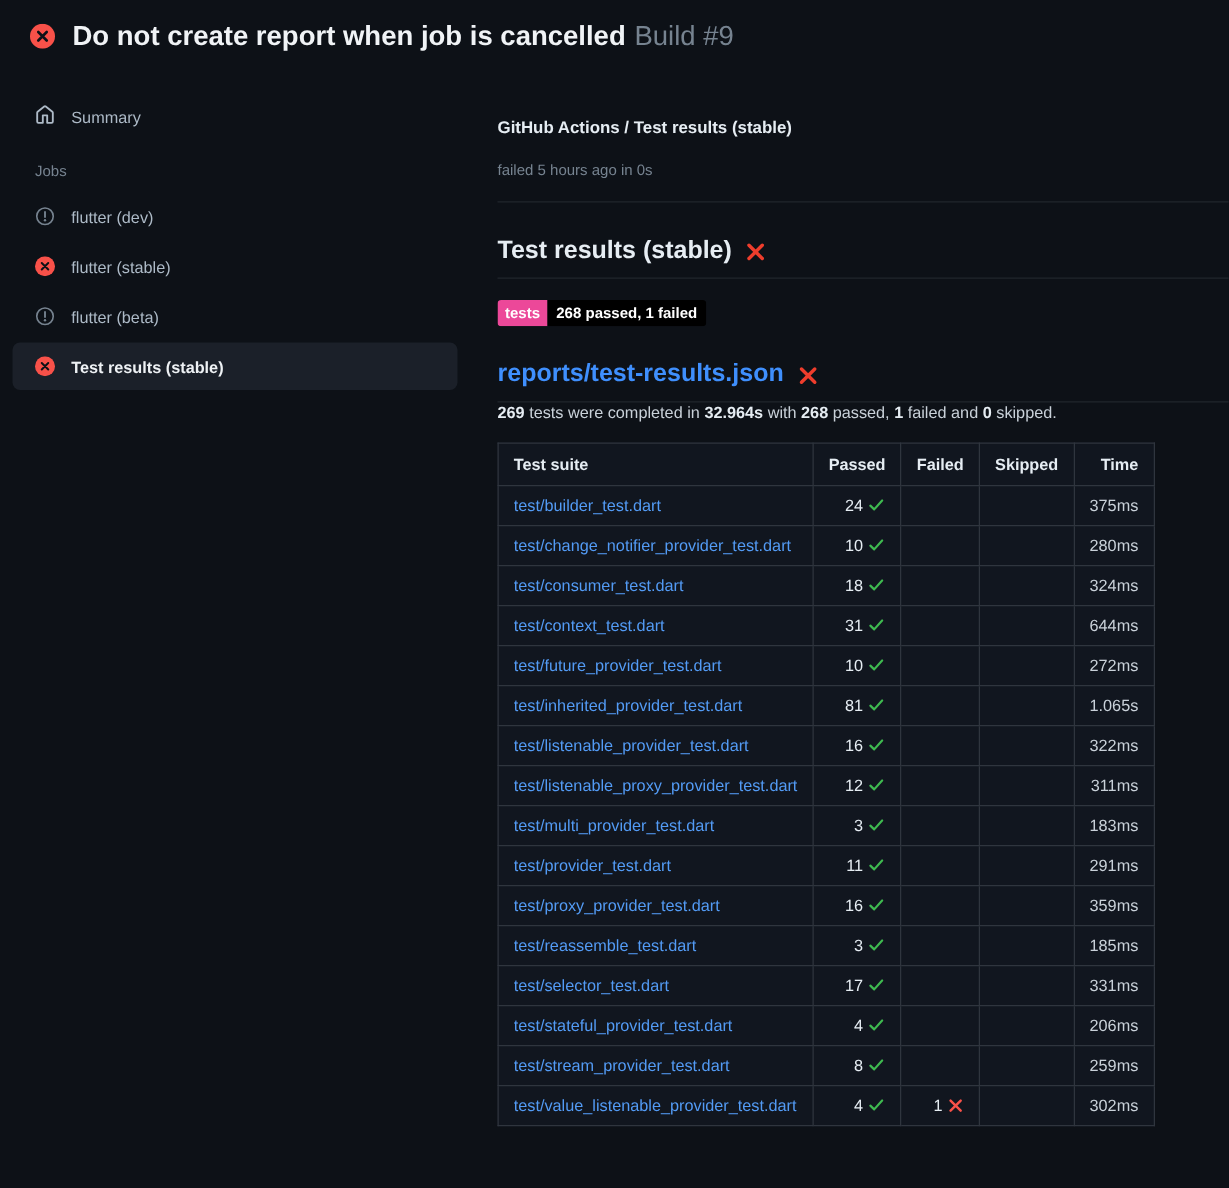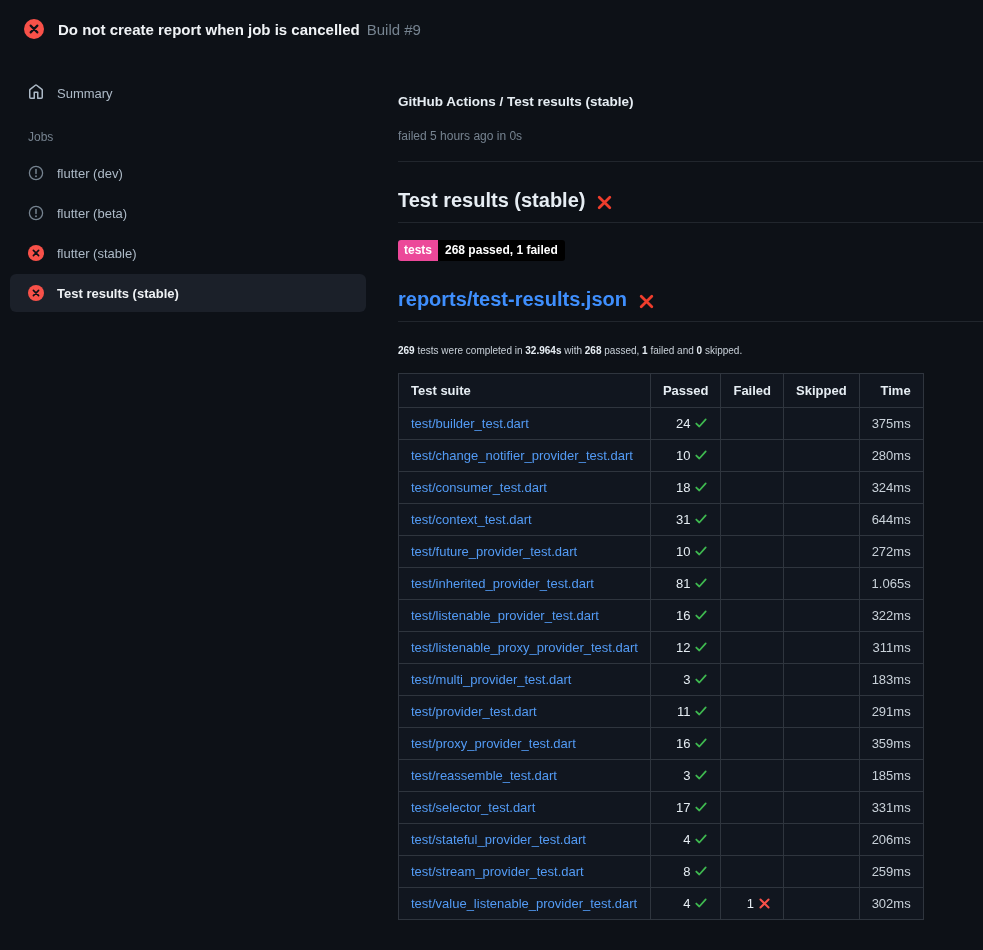--- a/index.html
+++ b/index.html
@@ -14,21 +14,21 @@
   
   .build-header {
     height: 58px;
     display: flex;
     align-items: center;
     padding: 0 24px;
     gap: 14px;
   }
   .build-header .status-ico { width: 20px; height: 20px; flex: none; }
   .build-title {
-    font-size: 15px;
+    font-size: 22px;
     font-weight: bold;
     color: #f0f3f6;
     white-space: nowrap;
   }
   .build-number { color: #768390; font-weight: normal; margin-left: 7px; }
 
   
   .layout { display: flex; align-items: flex-start; }
 
   
@@ -74,21 +74,21 @@
   .badge {
     display: inline-flex; margin-top: 17px;
     border-radius: 3px; overflow: hidden;
     font-size: 12px; font-weight: bold; color: #ffffff;
     line-height: 1;
   }
   .badge .badge-label { background: #ec4899; padding: 4px 6px 5px; text-align: right; }
   .badge .badge-value { background: #000000; padding: 4px 7px 5px; }
 
   
-  .summary-line { margin-top: 23px; font-size: 10px; color: #c9d1d9; }
+  .summary-line { font-size: 13px; color: #c9d1d9; }
   .summary-line b { color: #e6edf3; }
 
   
   table.results {
     margin-top: 17px;
     border-collapse: collapse;
     width: 496px;
     font-size: 13px;
     background: #11161f;
   }
@@ -145,32 +145,32 @@
         <div class="side-item">
           <svg width="16" height="16" viewBox="0 0 16 16">
   <circle cx="8" cy="8" r="6.6" stroke="#768390" stroke-width="1.3" fill="none"></circle>
   <path d="M8 4.6v4" stroke="#768390" stroke-width="1.5" stroke-linecap="round"></path>
   <circle cx="8" cy="11.2" r="0.95" fill="#768390"></circle>
           </svg>
           <span>flutter (dev)</span>
         </div>
         <div class="side-item">
           <svg width="16" height="16" viewBox="0 0 16 16">
+  <circle cx="8" cy="8" r="8" fill="#f85149"></circle>
+  <path d="M5.4 5.4l5.2 5.2M10.6 5.4l-5.2 5.2" stroke="#0d1117" stroke-width="1.6" stroke-linecap="round" fill="none"></path>
+          </svg>
+          <span>flutter (stable)</span>
+        </div>
+        <div class="side-item">
+          <svg width="16" height="16" viewBox="0 0 16 16">
   <circle cx="8" cy="8" r="6.6" stroke="#768390" stroke-width="1.3" fill="none"></circle>
   <path d="M8 4.6v4" stroke="#768390" stroke-width="1.5" stroke-linecap="round"></path>
   <circle cx="8" cy="11.2" r="0.95" fill="#768390"></circle>
           </svg>
           <span>flutter (beta)</span>
-        </div>
-        <div class="side-item">
-          <svg width="16" height="16" viewBox="0 0 16 16">
-  <circle cx="8" cy="8" r="8" fill="#f85149"></circle>
-  <path d="M5.4 5.4l5.2 5.2M10.6 5.4l-5.2 5.2" stroke="#0d1117" stroke-width="1.6" stroke-linecap="round" fill="none"></path>
-          </svg>
-          <span>flutter (stable)</span>
         </div>
         <div class="side-item selected">
           <svg width="16" height="16" viewBox="0 0 16 16">
   <circle cx="8" cy="8" r="8" fill="#f85149"></circle>
   <path d="M5.4 5.4l5.2 5.2M10.6 5.4l-5.2 5.2" stroke="#0d1117" stroke-width="1.6" stroke-linecap="round" fill="none"></path>
           </svg>
           <span>Test results (stable)</span>
         </div>
       </div>
   </aside>

